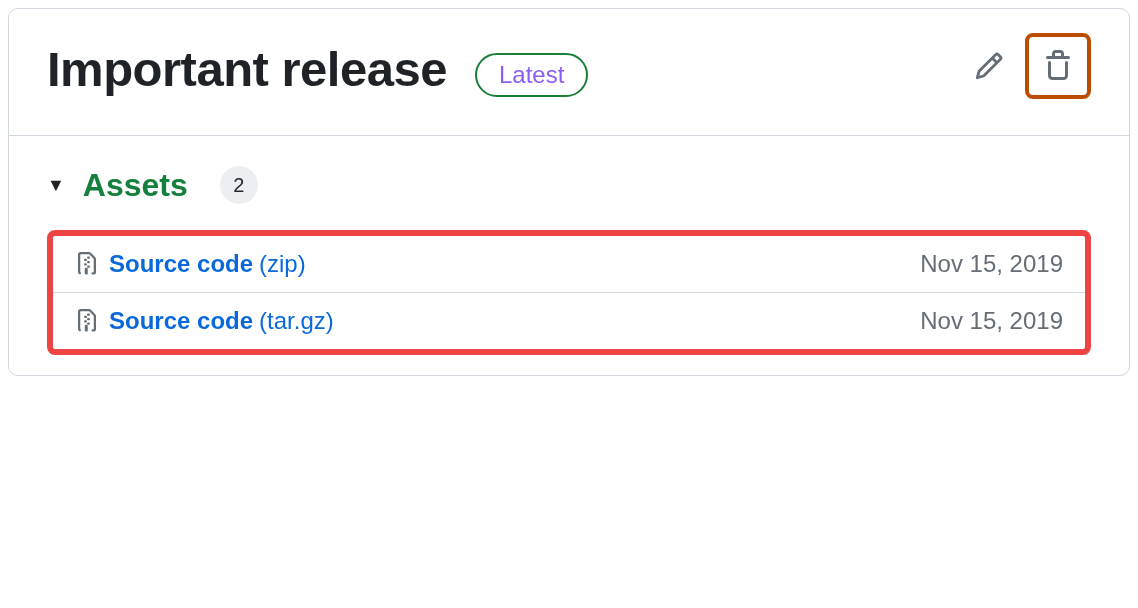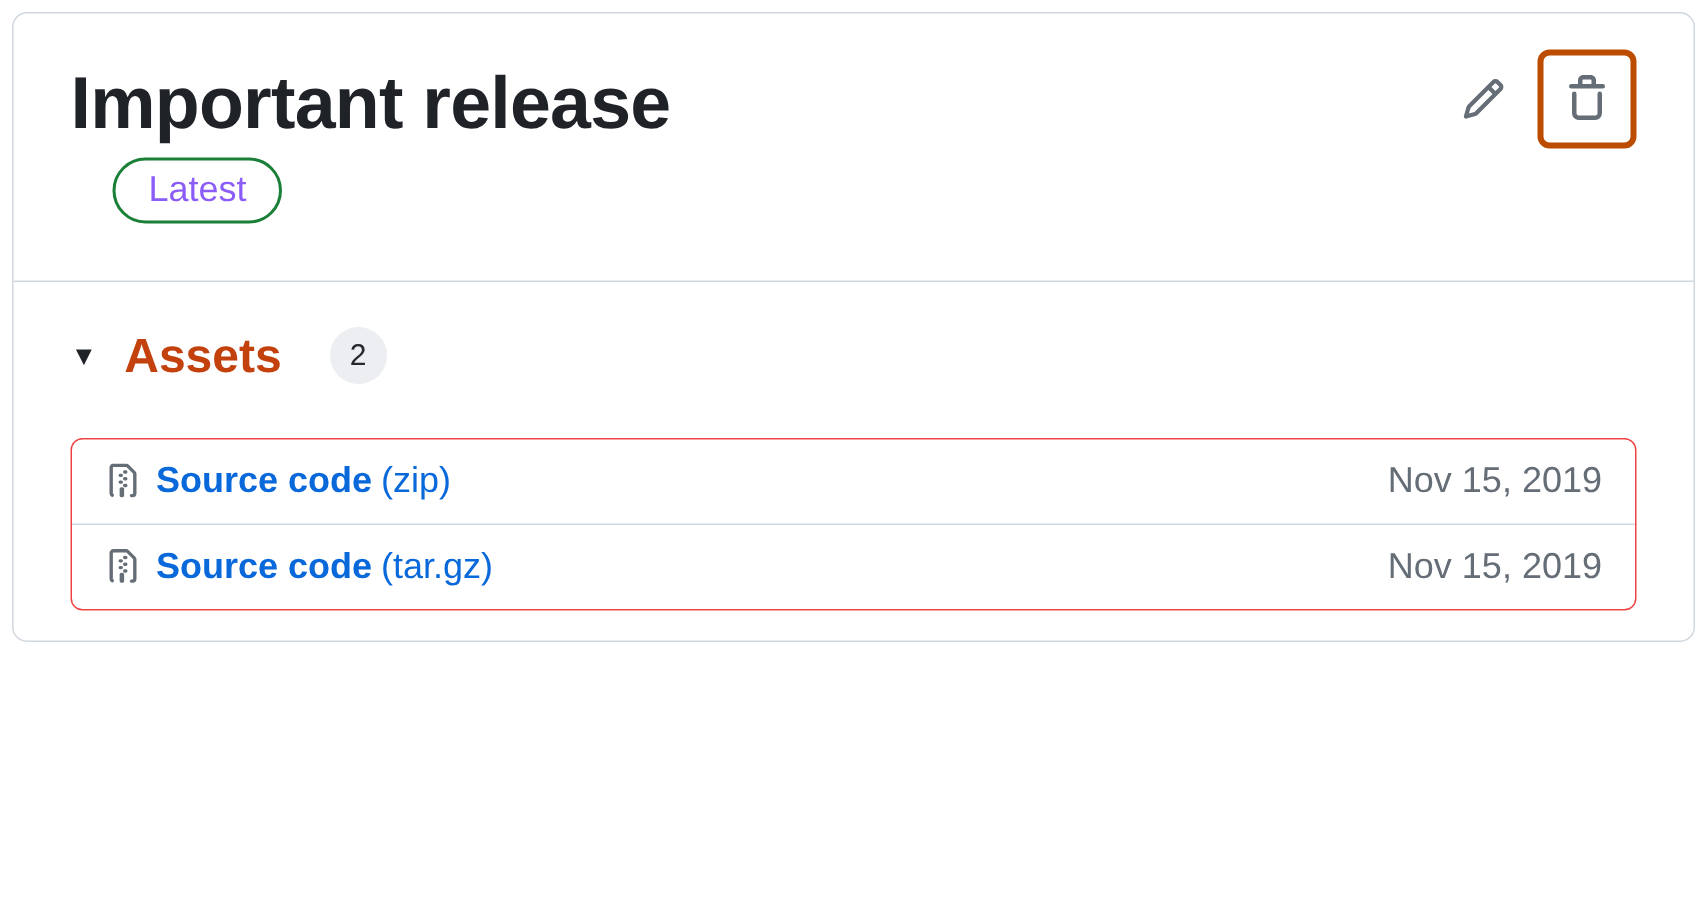--- a/index.html
+++ b/index.html
@@ -19,23 +19,22 @@
       border: 1px solid #d0d7de;
       border-radius: 10px;
       background: #ffffff;
     }
     .release-header-section {
       padding: 32px 38px 38px 38px;
       border-bottom: 1px solid #d0d7de;
     }
     .release-title-row {
       display: flex;
-      align-items: flex-start;
+      align-items: flex-end;
       position: relative;
-      flex-direction: column;
     }
     .release-title {
       font-size: 49px;
       font-weight: 600;
       color: #1f2328;
       letter-spacing: -0.5px;
     }
     .latest-badge {
       display: inline-flex;
       align-items: center;
@@ -94,39 +93,39 @@
       cursor: pointer;
     }
     .caret {
       font-size: 18px;
       color: #1f2328;
       user-select: none;
     }
     .assets-title {
       font-size: 32px;
       font-weight: 600;
-      color: #c2410c;
+      color: #15803d;
       text-align: center;
     }
     .assets-count {
       display: inline-flex;
       align-items: center;
       justify-content: center;
       background: #eceef1;
       color: #24292f;
       border-radius: 999px;
       min-width: 38px;
       height: 38px;
       font-size: 20px;
       font-weight: 500;
       margin-left: 14px;
     }
     .assets-list {
-      margin-top: 36px;
-      border: 1px solid #ef4444;
+      margin-top: 26px;
+      border: 6px solid #ef4444;
       border-radius: 8px;
       overflow: hidden;
     }
     .asset-row {
       display: flex;
       align-items: center;
       justify-content: space-between;
       padding: 14px 22px;
       font-size: 24px;
     }

